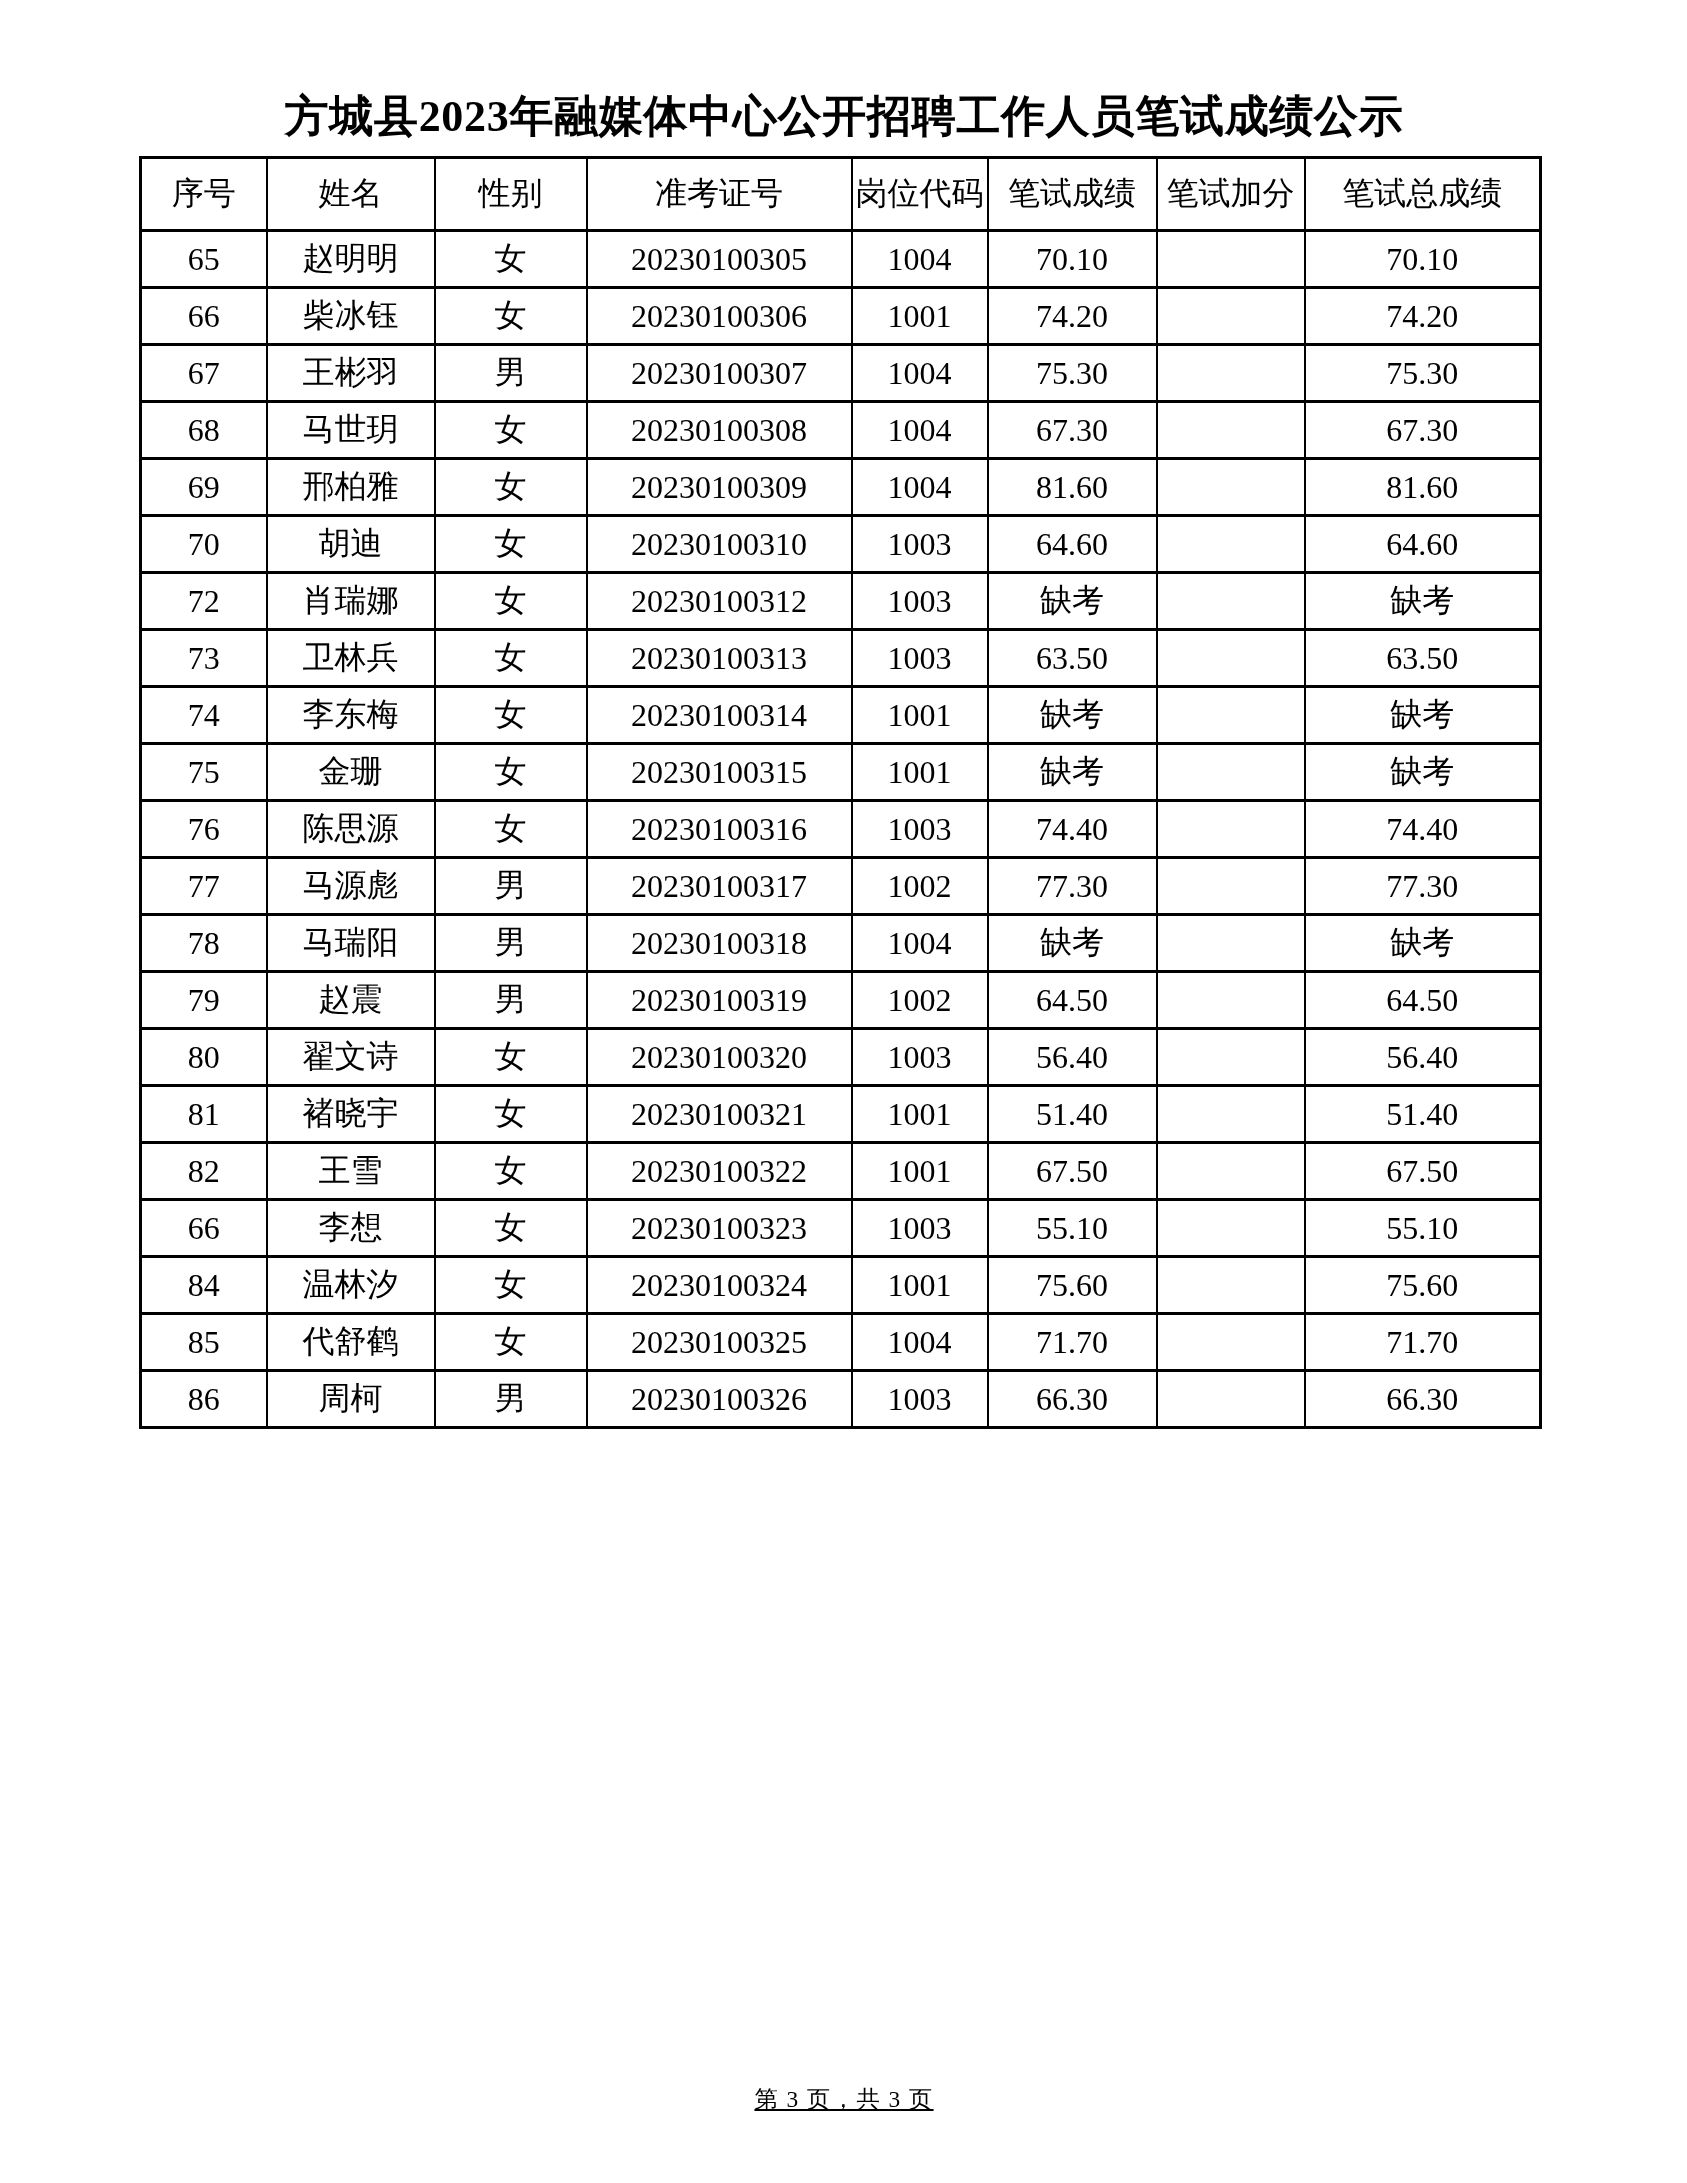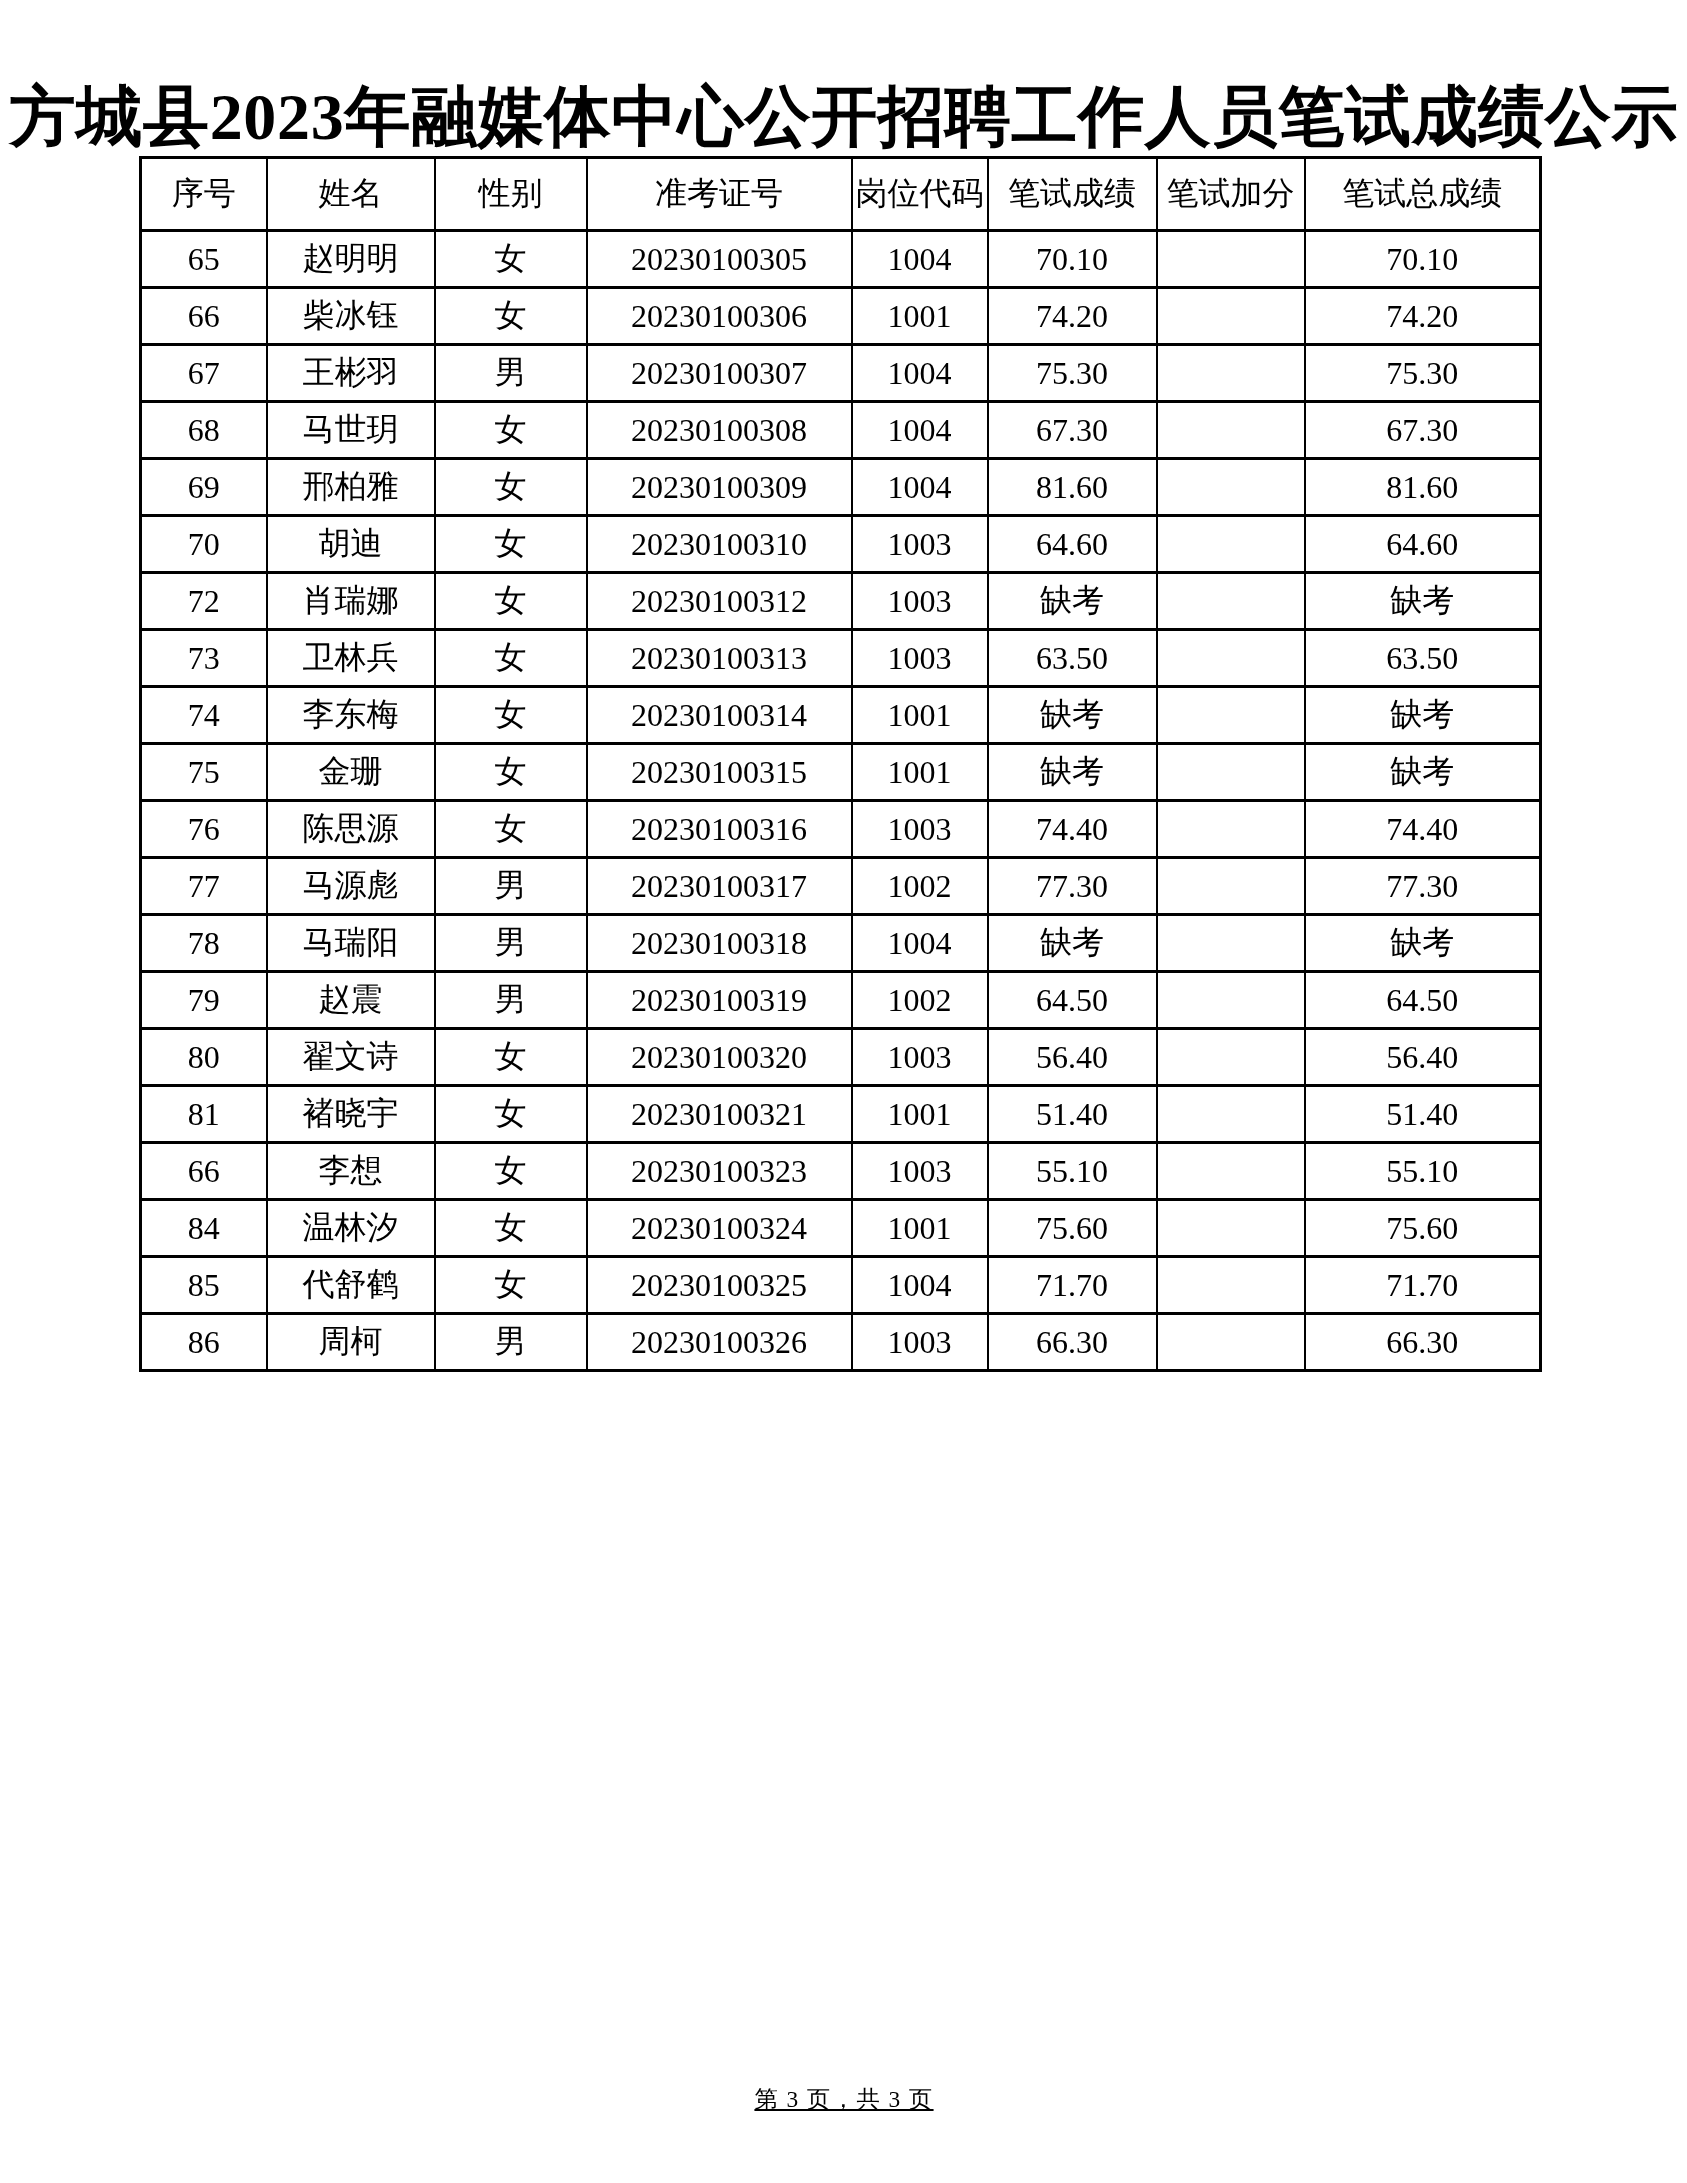--- a/index.html
+++ b/index.html
@@ -14,21 +14,21 @@
     color: #000000;
     font-family: "Liberation Serif", "DejaVu Serif", serif;
     overflow: hidden;
   }
   .doc-title {
     position: absolute;
     top: 84px;
     left: 0;
     width: 100%;
     text-align: center;
-    font-size: 66px;
+    font-size: 44px;
     line-height: 66px;
     font-weight: bold;
     letter-spacing: 0.7px;
     white-space: nowrap;
   }
   table.results {
     position: absolute;
     left: 139px;
     top: 156px;
     width: 1400px;
@@ -245,20 +245,30 @@
         <td>81</td>
         <td>褚晓宇</td>
         <td>女</td>
         <td>20230100321</td>
         <td>1001</td>
         <td>51.40</td>
         <td></td>
         <td>51.40</td>
       </tr>
       <tr>
+        <td>82</td>
+        <td>王雪</td>
+        <td>女</td>
+        <td>20230100322</td>
+        <td>1001</td>
+        <td>67.50</td>
+        <td></td>
+        <td>67.50</td>
+      </tr>
+      <tr>
         <td>66</td>
         <td>李想</td>
         <td>女</td>
         <td>20230100323</td>
         <td>1003</td>
         <td>55.10</td>
         <td></td>
         <td>55.10</td>
       </tr>
       <tr>

